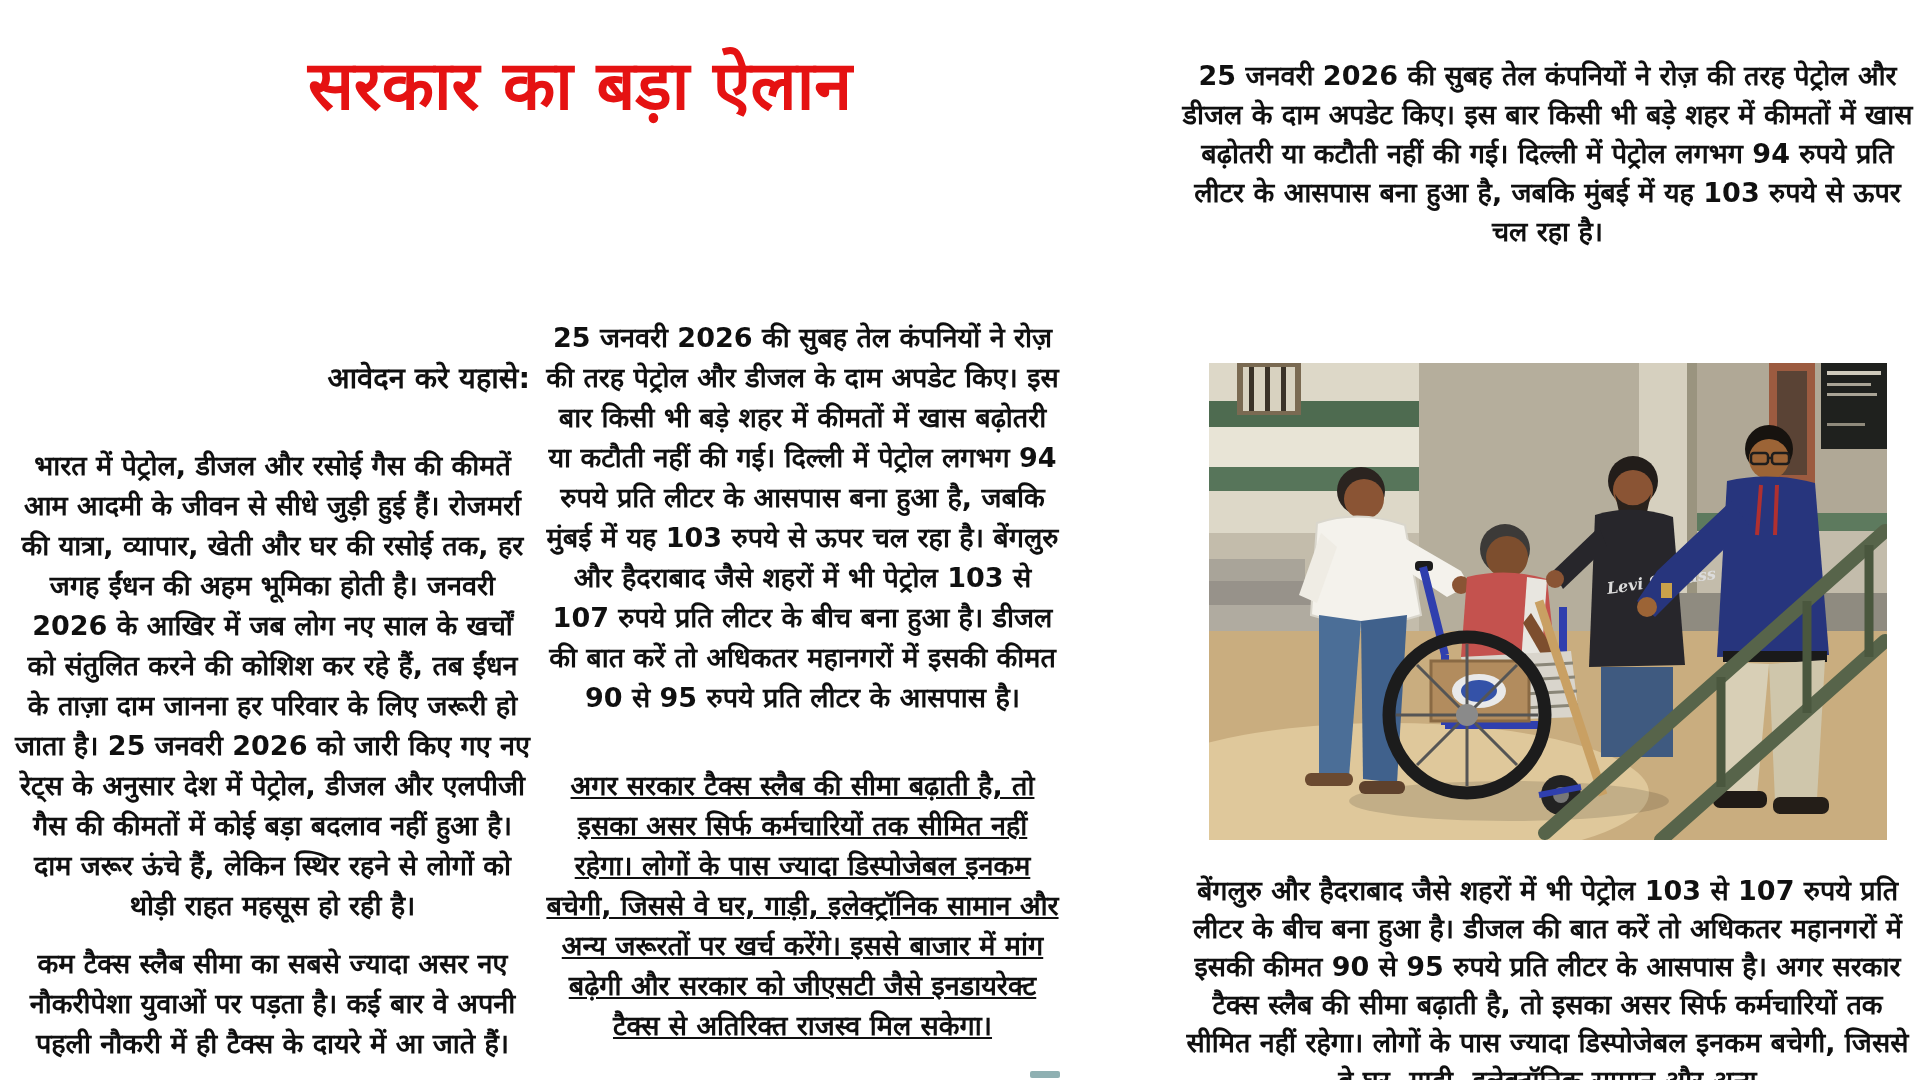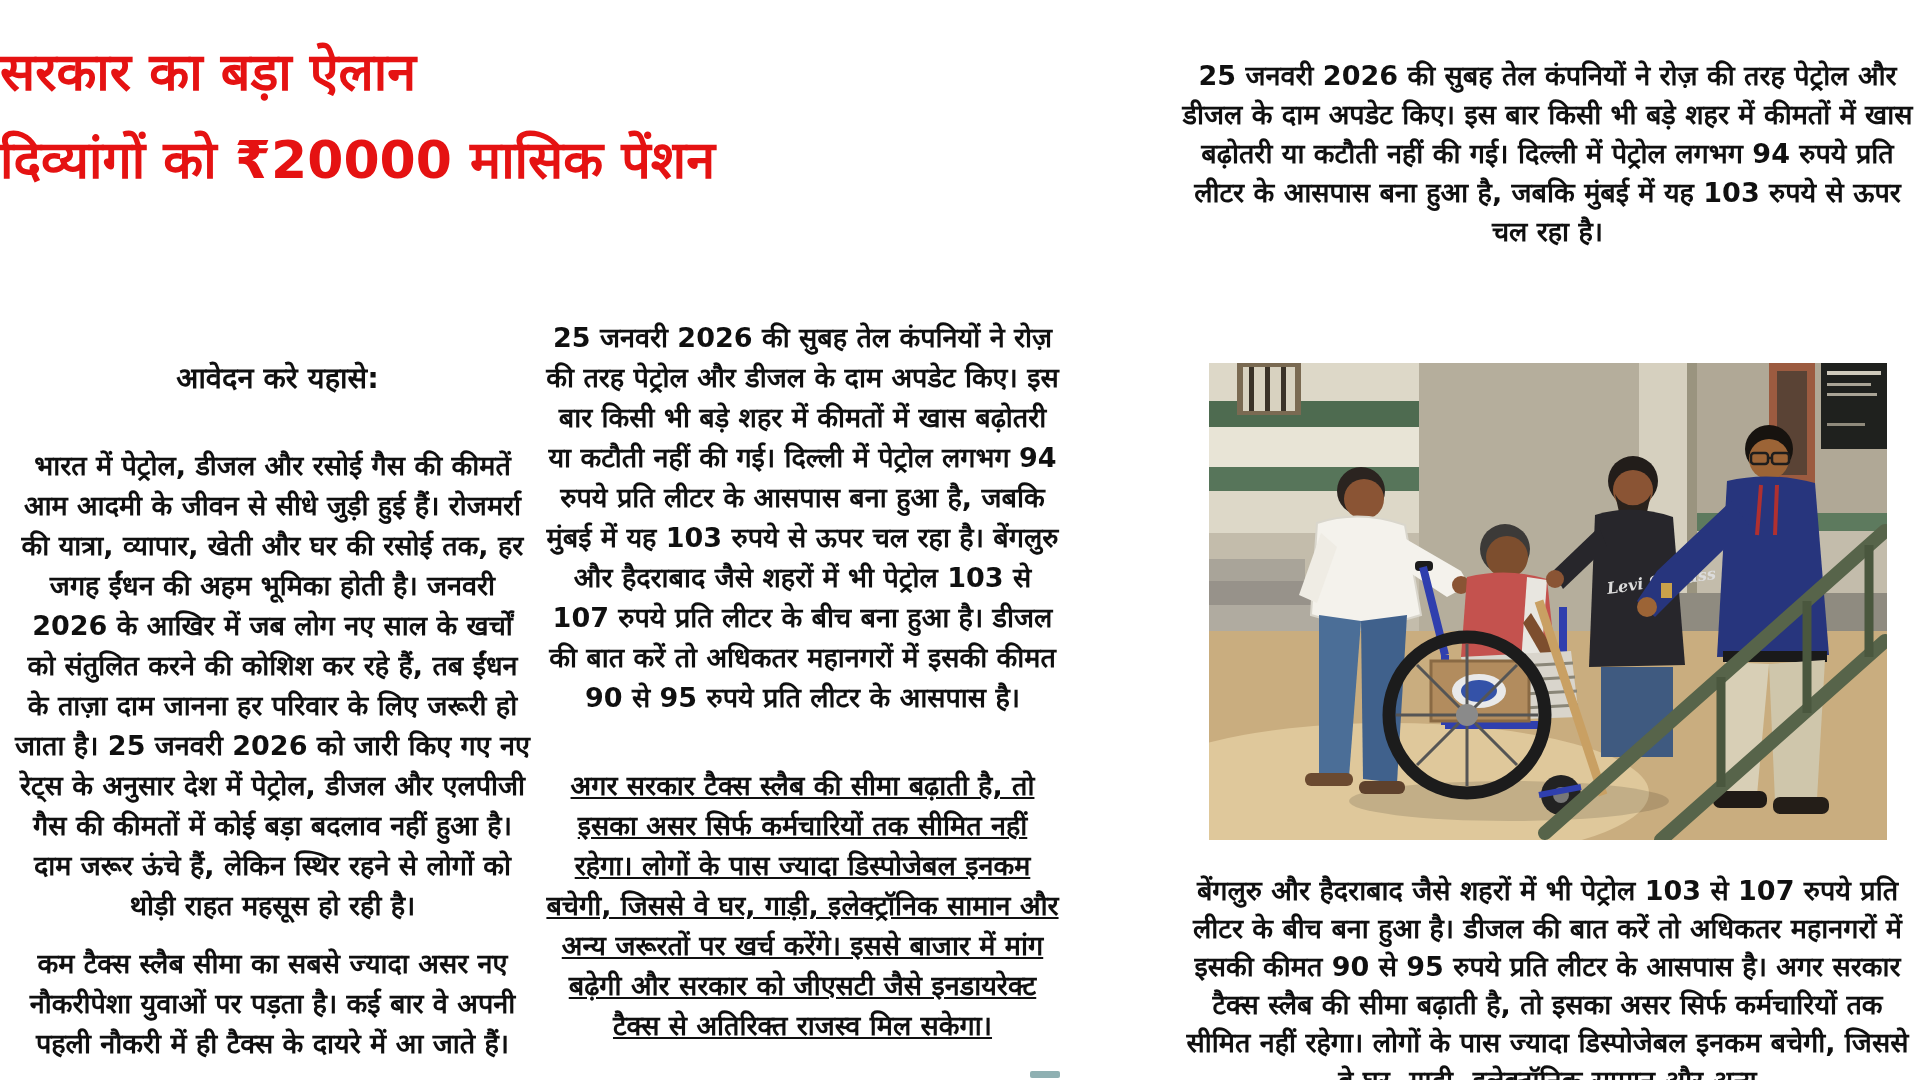--- a/index.html
+++ b/index.html
@@ -7,41 +7,41 @@
     position:relative;
     width:1920px;height:1080px;
     background:#ffffff;
     overflow:hidden;
     font-family:"DejaVu Sans","Liberation Sans",sans-serif;
     color:#101010;
   }
   
   .headline{
     position:absolute;left:0;top:28px;width:1160px;
-    text-align:left;
+    text-align:center;
     font-weight:800;
-    font-size:52px;
+    font-size:68px;
     line-height:1.7;
     color:#e51212;
     letter-spacing:0;
   }
   .headline .hl-line{display:block;}
   
   .col{
     position:absolute;top:300px;width:515px;
     font-weight:700;
     font-size:27px;
     line-height:40px;
     text-align:center;
   }
   .col-left{left:15px;}
   .col-mid{left:545px;}
   .col p{margin:0;}
   .subheading{
-    text-align:center;
+    text-align:right;
     font-size:29px;
     margin:58px 0 0 10px !important;
     font-weight:800;
   }
   .col-left .para1{margin-top:48px;}
   .col-left .para2{margin-top:18px;}
   .col-mid .para1{margin-top:18px;}
   .col-mid .para2{margin-top:48px;text-decoration:underline;}
   
   .col-right{
@@ -68,21 +68,20 @@
   }
   .tee-text{font-family:"DejaVu Serif","Liberation Serif",serif;font-style:italic;}
 </style>
 </head>
 <body>
 
 <div class="page">
 
   <h1 class="headline" style="margin:0;">
     <span class="hl-line">सरकार का बड़ा ऐलान</span>
-    <span class="hl-line">दिव्यांगों को ₹20000 मासिक पेंशन</span>
   </h1>
 
   <div class="col col-left">
     <p class="subheading">आवेदन करे यहासे:</p>
     <p class="para1">भारत में पेट्रोल, डीजल और रसोई गैस की कीमतें आम आदमी के जीवन से सीधे जुड़ी हुई हैं। रोजमर्रा की यात्रा, व्यापार, खेती और घर की रसोई तक, हर जगह ईंधन की अहम भूमिका होती है। जनवरी 2026 के आखिर में जब लोग नए साल के खर्चों को संतुलित करने की कोशिश कर रहे हैं, तब ईंधन के ताज़ा दाम जानना हर परिवार के लिए जरूरी हो जाता है। 25 जनवरी 2026 को जारी किए गए नए रेट्स के अनुसार देश में पेट्रोल, डीजल और एलपीजी गैस की कीमतों में कोई बड़ा बदलाव नहीं हुआ है। दाम जरूर ऊंचे हैं, लेकिन स्थिर रहने से लोगों को थोड़ी राहत महसूस हो रही है।</p>
     <p class="para2">कम टैक्स स्लैब सीमा का सबसे ज्यादा असर नए नौकरीपेशा युवाओं पर पड़ता है। कई बार वे अपनी पहली नौकरी में ही टैक्स के दायरे में आ जाते हैं।</p>
   </div>
 
   <div class="col col-mid">
     <p class="para1">25 जनवरी 2026 की सुबह तेल कंपनियों ने रोज़ की तरह पेट्रोल और डीजल के दाम अपडेट किए। इस बार किसी भी बड़े शहर में कीमतों में खास बढ़ोतरी या कटौती नहीं की गई। दिल्ली में पेट्रोल लगभग 94 रुपये प्रति लीटर के आसपास बना हुआ है, जबकि मुंबई में यह 103 रुपये से ऊपर चल रहा है। बेंगलुरु और हैदराबाद जैसे शहरों में भी पेट्रोल 103 से 107 रुपये प्रति लीटर के बीच बना हुआ है। डीजल की बात करें तो अधिकतर महानगरों में इसकी कीमत 90 से 95 रुपये प्रति लीटर के आसपास है।</p>

